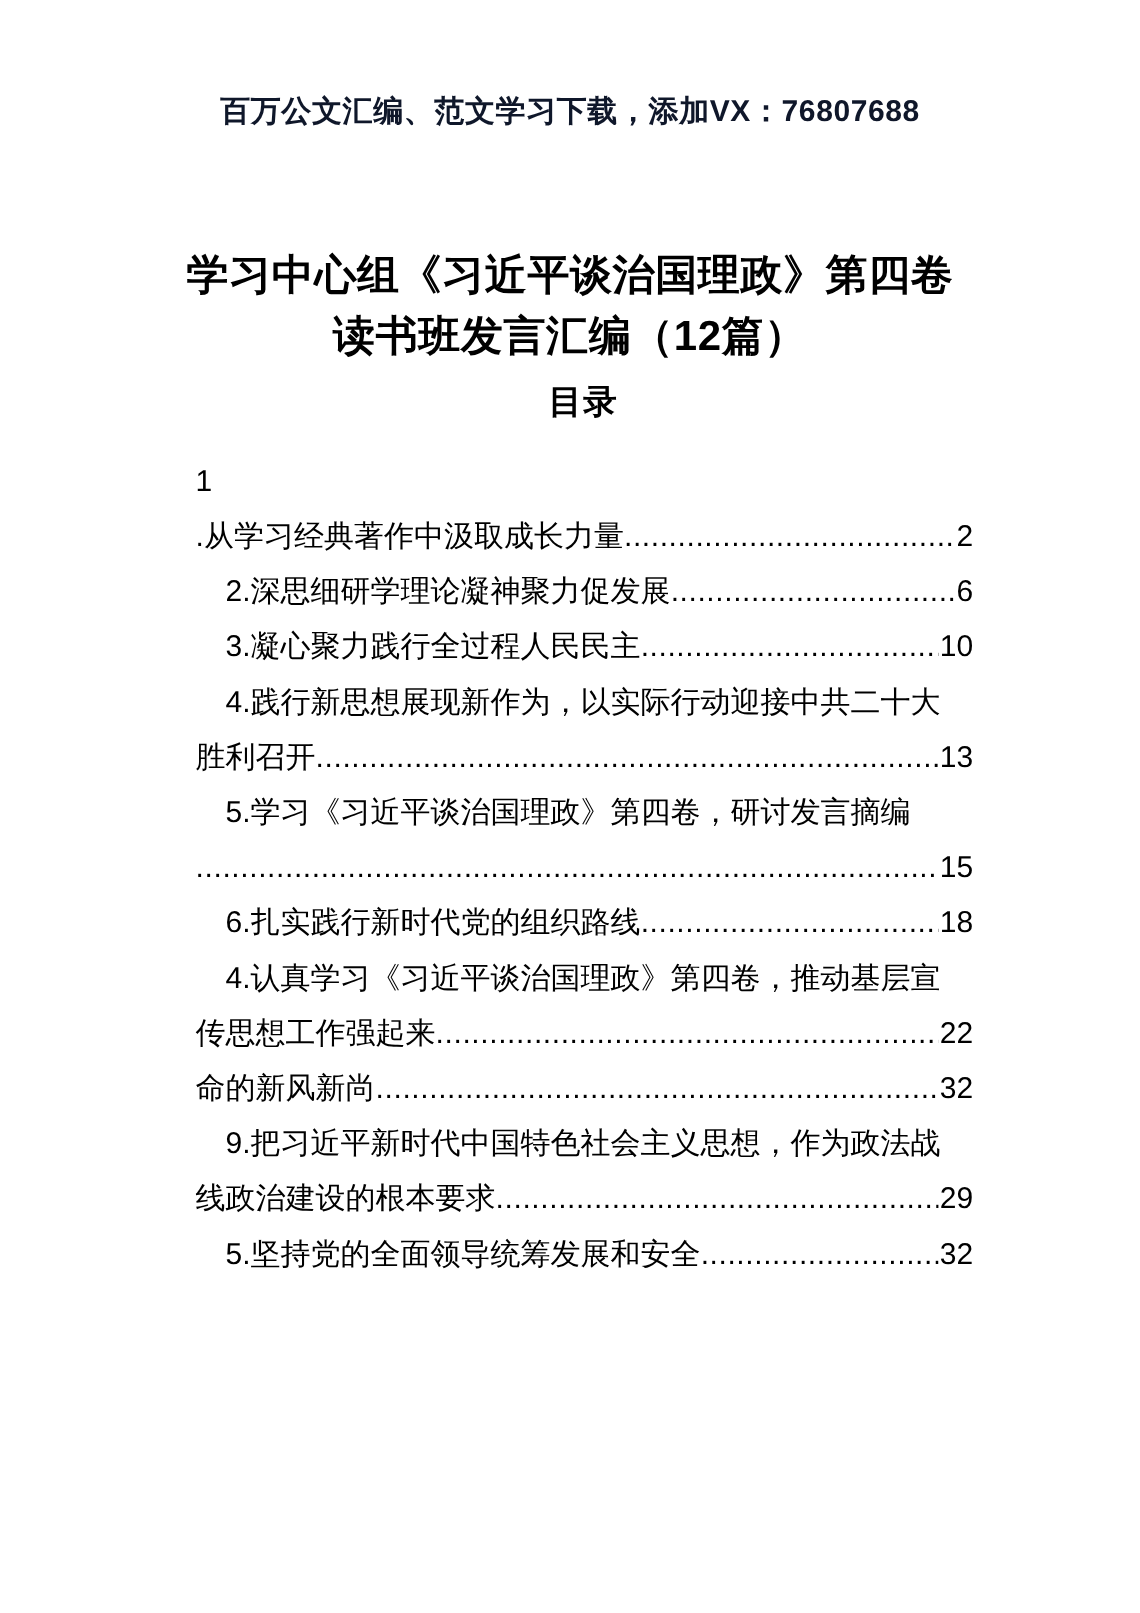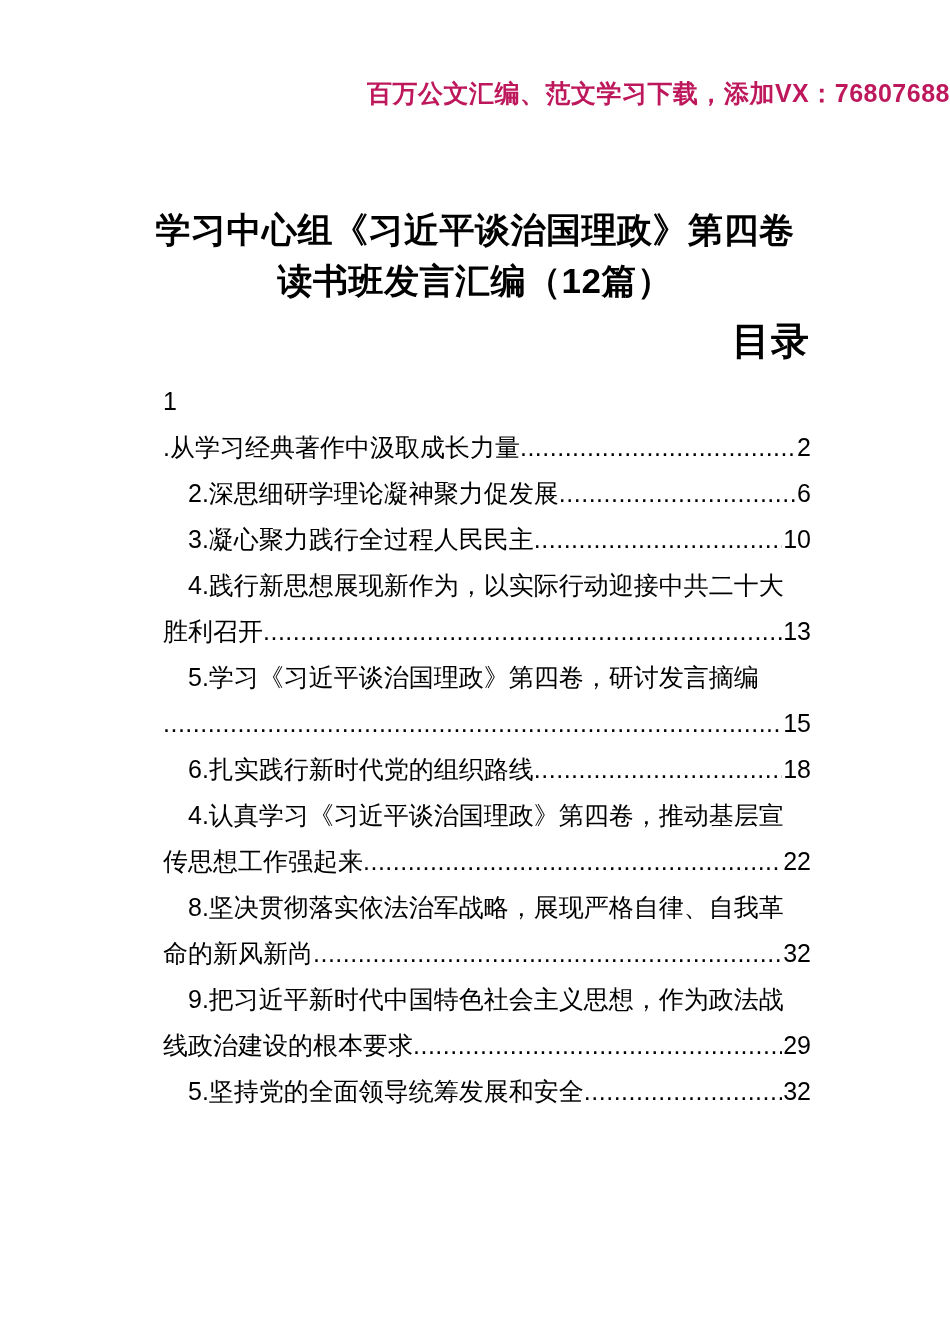--- a/index.html
+++ b/index.html
@@ -49,25 +49,25 @@
     font-size: 35px;
     font-weight: 700;
     line-height: 1.45;
     letter-spacing: 0.5px;
     margin-top: 33px;
   }
 
   
   .toc-heading {
     position: absolute;
-    left: 140px;
+    left: 151px;
     top: 316px;
     width: 670px;
-    text-align: right;
-    font-size: 38px;
+    text-align: center;
+    font-size: 28px;
     font-weight: 700;
     letter-spacing: 1px;
   }
 
   
   .toc {
     position: absolute;
     left: 163px;
     top: 378px;
     width: 648px;
@@ -120,21 +120,21 @@
   
   .toc-line.nodots .toc-text {
     flex: 1 1 auto;
   }
 </style>
 </head>
 <body>
 
 <div class="page">
 
-  <div class="promo-header" style="color: #be185d; text-align: right;">百万公文汇编、范文学习下载，添加VX：76807688</div>
+  <div class="promo-header" style="color: #0f172a;">百万公文汇编、范文学习下载，添加VX：76807688</div>
 
   <div class="doc-title">
     <div>学习中心组《习近平谈治国理政》第四卷</div>
     <div>读书班发言汇编（12篇）</div>
   </div>
 
   <div class="toc-heading">目录</div>
 
   <div class="toc">
     <div class="toc-line orphan-num">1</div>
@@ -176,23 +176,20 @@
           <span class="toc-page">18</span>
         </div>
         <div class="toc-line indent nodots">
           <span class="toc-text">4.认真学习《习近平谈治国理政》第四卷，推动基层宣</span>
         </div>
         <div class="toc-line cont">
           <span class="toc-text">传思想工作强起来</span>
           <span class="toc-dots">........................................................................................................................................................................................................</span>
           <span class="toc-page">22</span>
         </div>
-        <div class="toc-line indent nodots">
-          <span class="toc-text">8.坚决贯彻落实依法治军战略，展现严格自律、自我革</span>
-        </div>
         <div class="toc-line cont">
           <span class="toc-text">命的新风新尚</span>
           <span class="toc-dots">........................................................................................................................................................................................................</span>
           <span class="toc-page">32</span>
         </div>
         <div class="toc-line indent nodots">
           <span class="toc-text">9.把习近平新时代中国特色社会主义思想，作为政法战</span>
         </div>
         <div class="toc-line cont">
           <span class="toc-text">线政治建设的根本要求</span>

